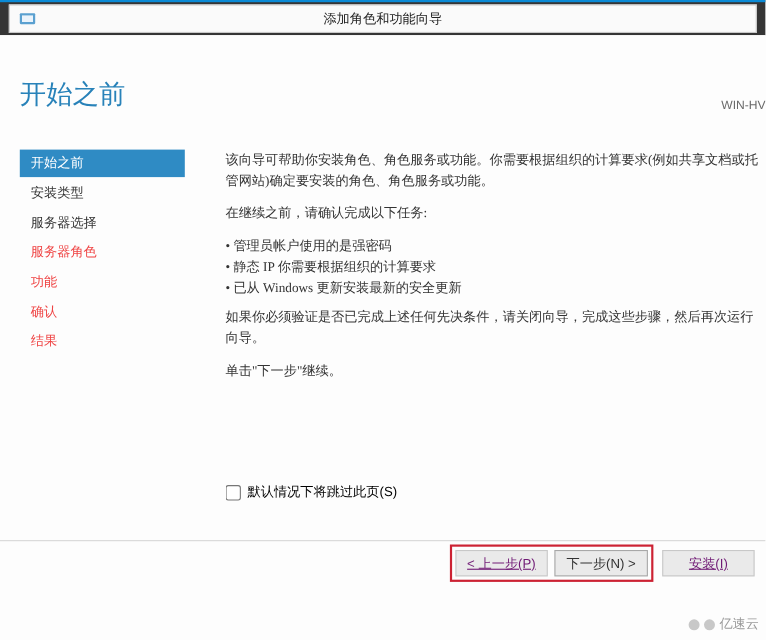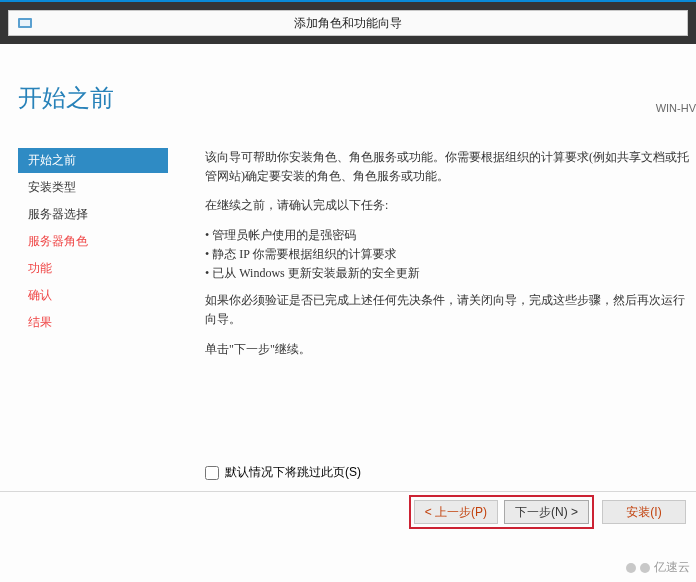--- a/index.html
+++ b/index.html
@@ -8,21 +8,21 @@
       font-size: 12px;
       background: #fdfdfd;
       width: 696px;
       height: 582px;
       overflow: hidden;
       position: relative;
     }
     .titlebar {
       background: #353535;
       color: #fff;
-      height: 44px;
+      height: 32px;
       display: flex;
       align-items: center;
       padding: 0 8px;
       border-top: 2px solid #0a8ad6;
     }
     .titlebar-inner {
       background: #fafafa;
       color: #222;
       height: 26px;
       width: 100%;
@@ -93,21 +93,21 @@
       line-height: 1.6;
       font-family: Liberation Serif, serif;
     }
     .main-text p { margin-bottom: 10px; }
     .main-text .link { color: #1668c7; cursor: pointer; }
     .main-text ul { list-style: none; margin-bottom: 8px; }
     .main-text ul li::before { content: "• "; }
     .skip-row {
       position: absolute;
       left: 205px;
-      bottom: 23px;
+      bottom: 36px;
       display: flex;
       align-items: center;
       gap: 6px;
       justify-content: space-between;
     }
     .skip-row input[type=checkbox] {
       width: 14px; height: 14px;
     }
     .footer-sep {
       border-top: 1px solid #d8d8d8;
@@ -133,23 +133,24 @@
       border: 1px solid #a8a8a8;
       color: #333;
       font-size: 12px;
       cursor: pointer;
       display: inline-flex;
       align-items: center;
       justify-content: center;
       padding: 0 10px;
     }
     .btn:disabled, .btn.disabled {
-      color: #c2410c;
+      color: #701a75;
       border-color: #c8c8c8;
       cursor: default;
+      text-decoration: underline;
     }
     .btn-group {
       display: flex;
       gap: 6px;
       padding: 2px;
     }
     .btn-group.highlight {
       border: 2px solid #c23;
       padding: 3px;
     }

